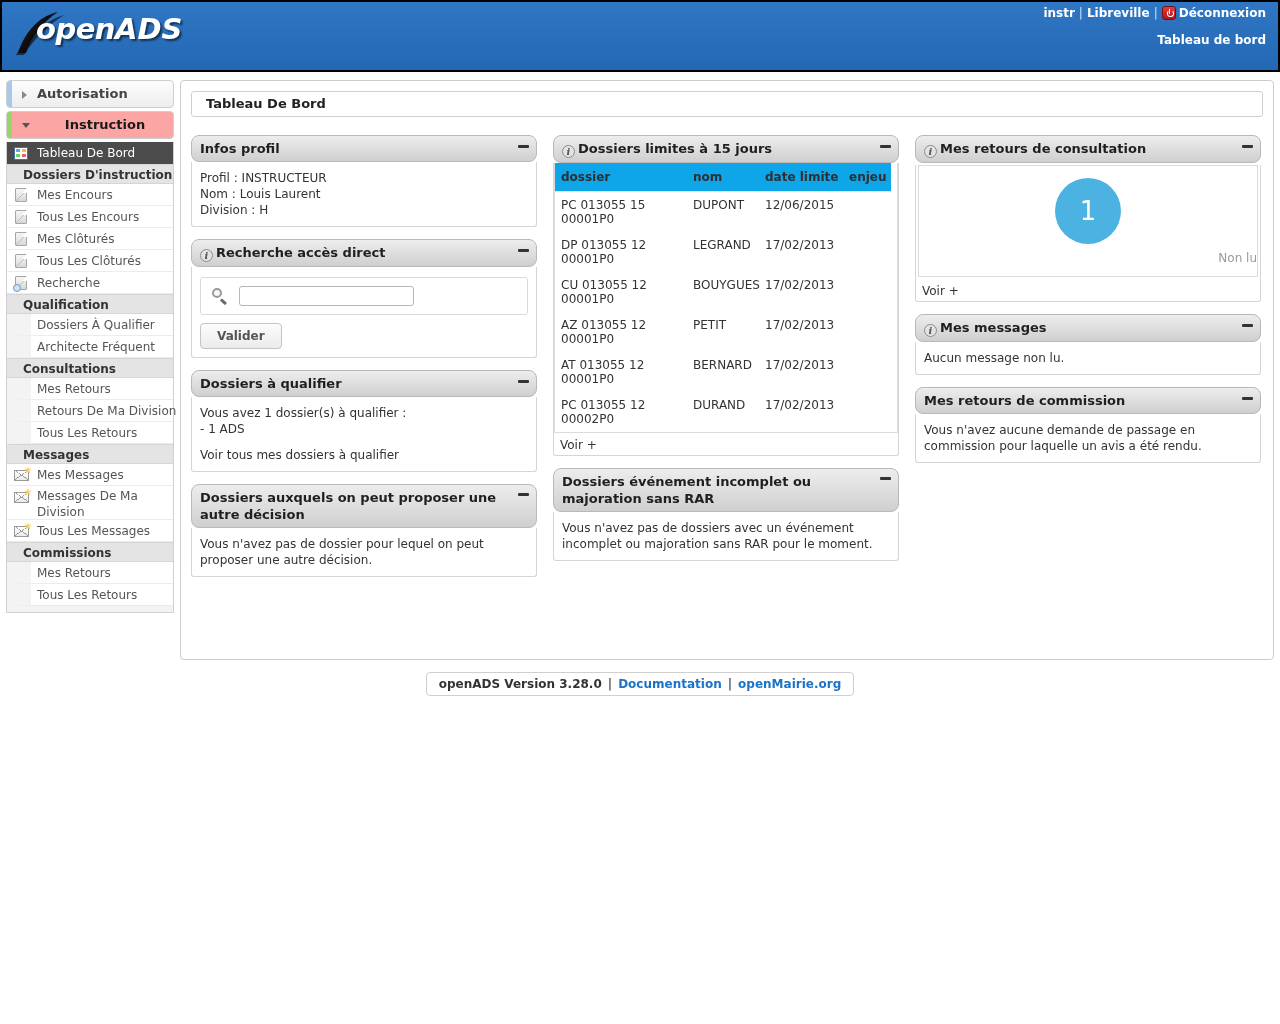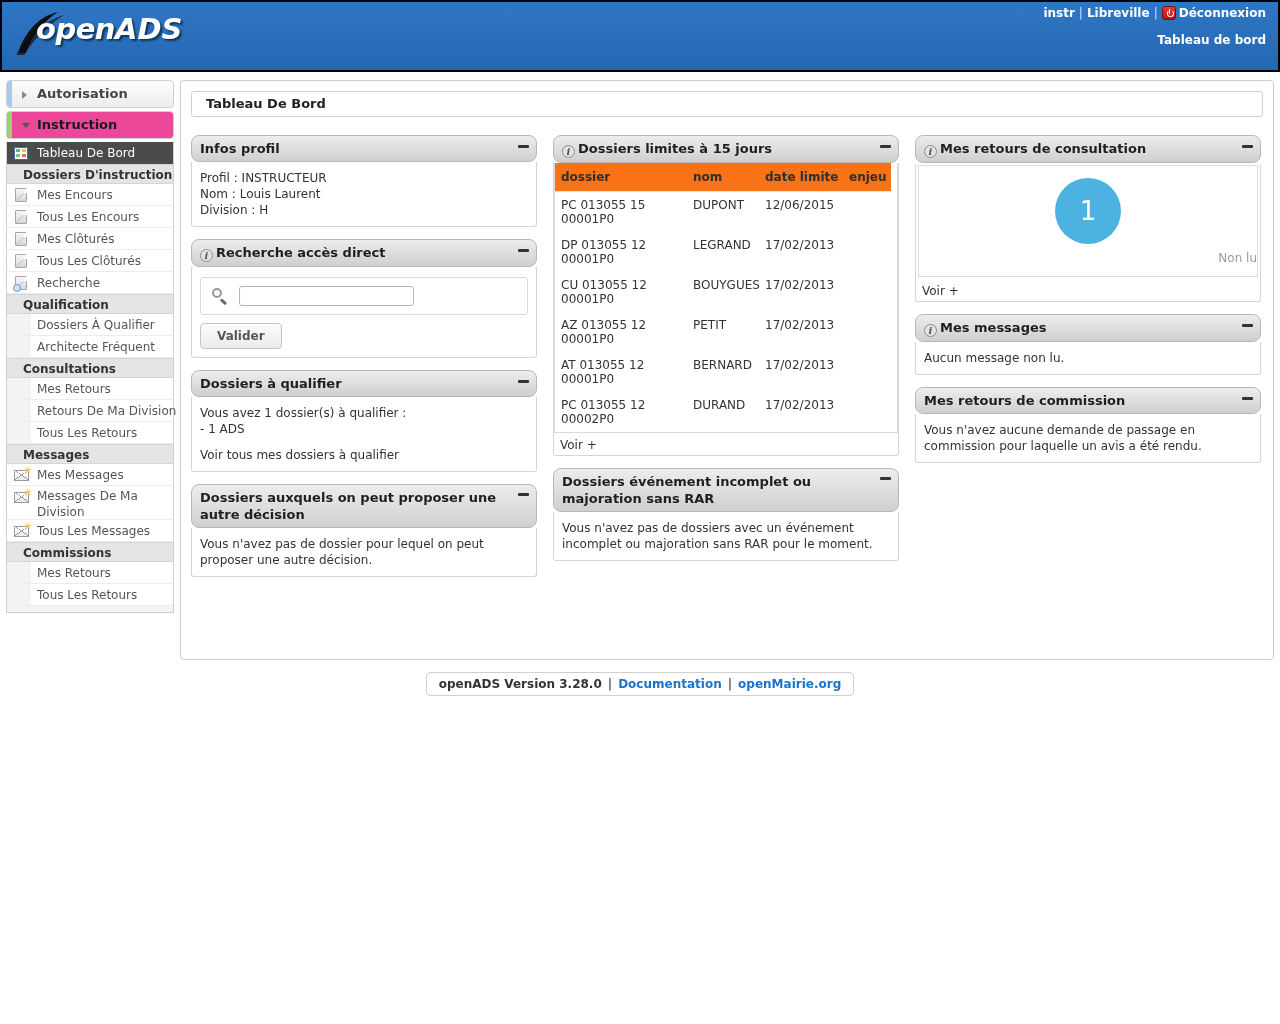--- a/index.html
+++ b/index.html
@@ -134,21 +134,21 @@
     border-left: 5px solid #888888;
     border-top: 4px solid transparent;
     border-bottom: 4px solid transparent;
   }
   .menu-top.expanded .arrow {
     border-top: 5px solid #555555;
     border-left: 4px solid transparent;
     border-right: 4px solid transparent;
     top: 11px;
   }
-  .menu-top.expanded { color: #1a1a1a; background: #ec4899; }
+  .menu-top.expanded { color: #1a1a1a; background: #fca5a5; text-align: center; }
 
   #menu-panel {
     border: 1px solid #d0d0d0;
     border-top: none;
     background: #f3f3f3;
     padding-bottom: 6px;
   }
   .menu-item {
     height: 22px;
     line-height: 22px;
@@ -375,21 +375,21 @@
   }
 
   
   table.dash {
     width: 336px;
     border-collapse: collapse;
     font-size: 12px;
     table-layout: fixed;
   }
   table.dash th {
-    background: #f97316;
+    background: #0ea5e9;
     color: #2f2f2f;
     font-weight: bold;
     text-align: left;
     padding: 6px 4px 6px 6px;
     font-size: 12px;
     white-space: nowrap;
     border-bottom: 1px solid #e2e2e2;
   }
   table.dash td {
     padding: 6px 4px 6px 6px;

